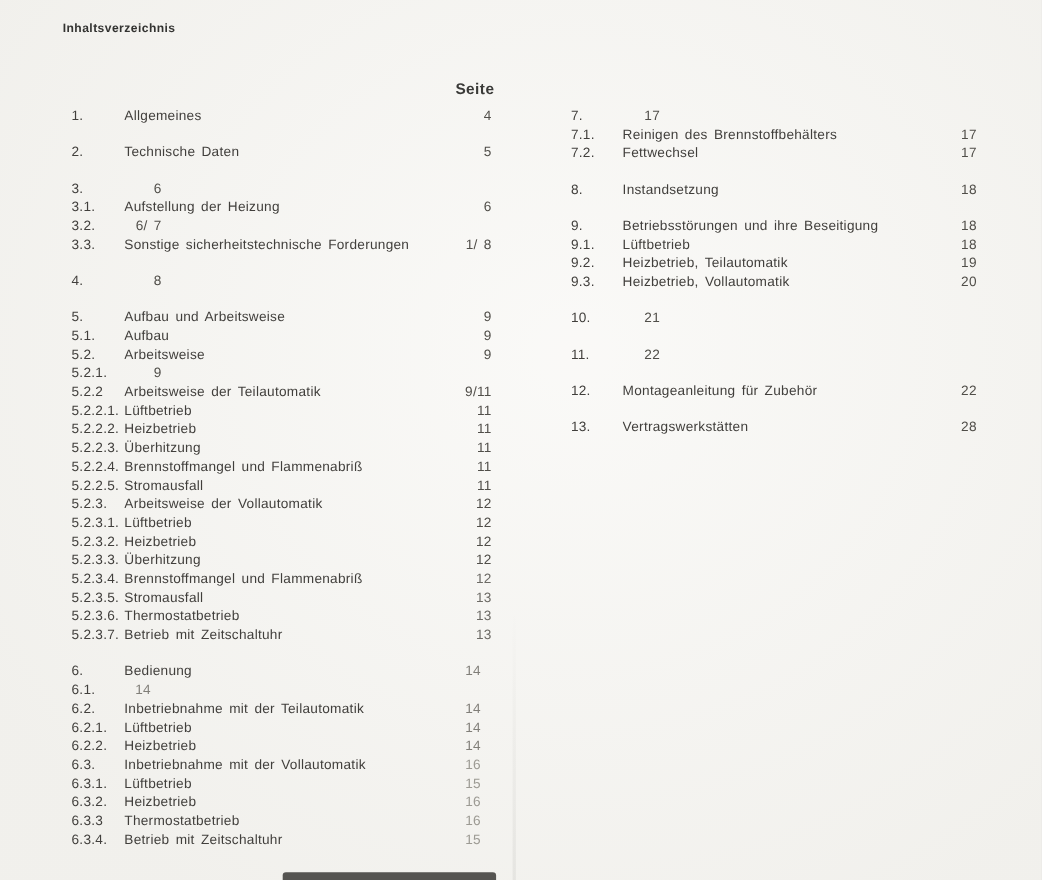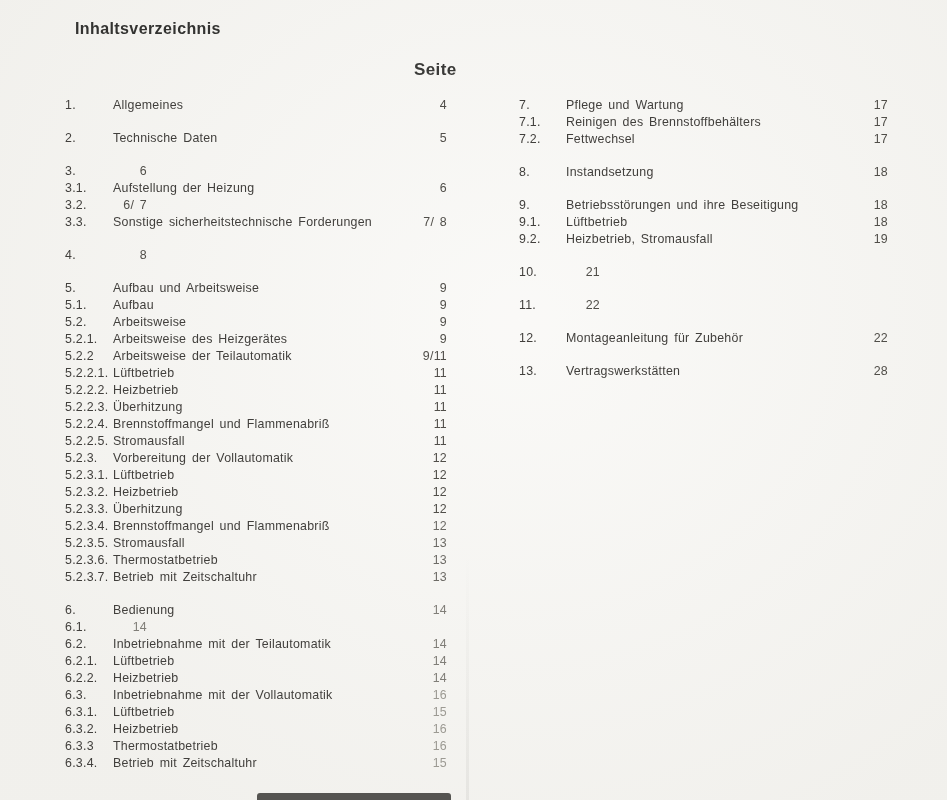--- a/index.html
+++ b/index.html
@@ -13,33 +13,33 @@
     height: 800px;
     background:
       radial-gradient(ellipse at 55% 40%, rgba(255,255,255,0.5), rgba(0,0,0,0.015) 85%),
       #f5f4f0;
     overflow: hidden;
     font-family: "Liberation Sans", "DejaVu Sans", sans-serif;
     color: #3c3c3a;
   }
   .doc-title {
     position: absolute;
-    left: 75px;
+    left: 57px;
     top: 20px;
-    font-size: 16px;
+    font-size: 11px;
     font-weight: bold;
     letter-spacing: 0.4px;
     color: #333331;
     text-align: right;
   }
   .seite-label {
     position: absolute;
     left: 414px;
-    top: 60px;
-    font-size: 17px;
+    top: 72px;
+    font-size: 14px;
     font-weight: bold;
     letter-spacing: 0.4px;
     color: #3a3a38;
   }
   .col {
     position: absolute;
     top: 97px;
   }
   .col-left  { left: 65px;  width: 382px; }
   .col-right { left: 519px; width: 369px; }
@@ -65,21 +65,21 @@
     color: #413f3c;
   }
   .pageno {
     flex: 0 0 auto;
     text-align: right;
     min-width: 34px;
     color: #504e49;
   }
   
   .col-left .group:nth-child(5) .row:nth-child(n+15) .pageno { color: #6d6b66; }
-  .col-left .group:nth-child(6) .pageno { color: #807e78; }
+  .col-left .group:nth-child(6) .pageno { color: #807e78; text-align: center; }
   .col-left .group:nth-child(6) .row:nth-child(n+6) .pageno { color: #9c9a93; }
   
   .scan-bar {
     position: absolute;
     left: 257px;
     top: 793px;
     width: 194px;
     height: 7px;
     background: #403f3c;
     border-radius: 3px 3px 0 0;
@@ -128,21 +128,21 @@
           <span class="entry-title">Aufstellung der Heizung</span>
           <span class="pageno">6</span>
         </div>
         <div class="row">
           <span class="num">3.2.</span>
           <span class="pageno">6/ 7</span>
         </div>
         <div class="row">
           <span class="num">3.3.</span>
           <span class="entry-title">Sonstige sicherheitstechnische Forderungen</span>
-          <span class="pageno">7/ 8</span>
+          <span class="pageno">1/ 8</span>
         </div>
       </div>
       <div class="group">
         <div class="row">
           <span class="num">4.</span>
           <span class="pageno">8</span>
         </div>
       </div>
       <div class="group">
         <div class="row">
@@ -155,21 +155,20 @@
           <span class="entry-title">Aufbau</span>
           <span class="pageno">9</span>
         </div>
         <div class="row">
           <span class="num">5.2.</span>
           <span class="entry-title">Arbeitsweise</span>
           <span class="pageno">9</span>
         </div>
         <div class="row">
           <span class="num">5.2.1.</span>
-          <span class="entry-title">Arbeitsweise des Heizgerätes</span>
           <span class="pageno">9</span>
         </div>
         <div class="row">
           <span class="num">5.2.2</span>
           <span class="entry-title">Arbeitsweise der Teilautomatik</span>
           <span class="pageno">9/11</span>
         </div>
         <div class="row">
           <span class="num">5.2.2.1.</span>
           <span class="entry-title">Lüftbetrieb</span>
@@ -190,21 +189,21 @@
           <span class="entry-title">Brennstoffmangel und Flammenabriß</span>
           <span class="pageno">11</span>
         </div>
         <div class="row">
           <span class="num">5.2.2.5.</span>
           <span class="entry-title">Stromausfall</span>
           <span class="pageno">11</span>
         </div>
         <div class="row">
           <span class="num">5.2.3.</span>
-          <span class="entry-title">Vorbereitung der Vollautomatik</span>
+          <span class="entry-title">Arbeitsweise der Vollautomatik</span>
           <span class="pageno">12</span>
         </div>
         <div class="row">
           <span class="num">5.2.3.1.</span>
           <span class="entry-title">Lüftbetrieb</span>
           <span class="pageno">12</span>
         </div>
         <div class="row">
           <span class="num">5.2.3.2.</span>
           <span class="entry-title">Heizbetrieb</span>
@@ -286,21 +285,20 @@
           <span class="entry-title">Betrieb mit Zeitschaltuhr</span>
           <span class="pageno">15</span>
         </div>
       </div>
     </div>
 
   <div class="col col-right" id="col-right">
       <div class="group">
         <div class="row">
           <span class="num">7.</span>
-          <span class="entry-title">Pflege und Wartung</span>
           <span class="pageno">17</span>
         </div>
         <div class="row">
           <span class="num">7.1.</span>
           <span class="entry-title">Reinigen des Brennstoffbehälters</span>
           <span class="pageno">17</span>
         </div>
         <div class="row">
           <span class="num">7.2.</span>
           <span class="entry-title">Fettwechsel</span>
@@ -320,22 +318,27 @@
           <span class="entry-title">Betriebsstörungen und ihre Beseitigung</span>
           <span class="pageno">18</span>
         </div>
         <div class="row">
           <span class="num">9.1.</span>
           <span class="entry-title">Lüftbetrieb</span>
           <span class="pageno">18</span>
         </div>
         <div class="row">
           <span class="num">9.2.</span>
-          <span class="entry-title">Heizbetrieb, Stromausfall</span>
+          <span class="entry-title">Heizbetrieb, Teilautomatik</span>
           <span class="pageno">19</span>
+        </div>
+        <div class="row">
+          <span class="num">9.3.</span>
+          <span class="entry-title">Heizbetrieb, Vollautomatik</span>
+          <span class="pageno">20</span>
         </div>
       </div>
       <div class="group">
         <div class="row">
           <span class="num">10.</span>
           <span class="pageno">21</span>
         </div>
       </div>
       <div class="group">
         <div class="row">

